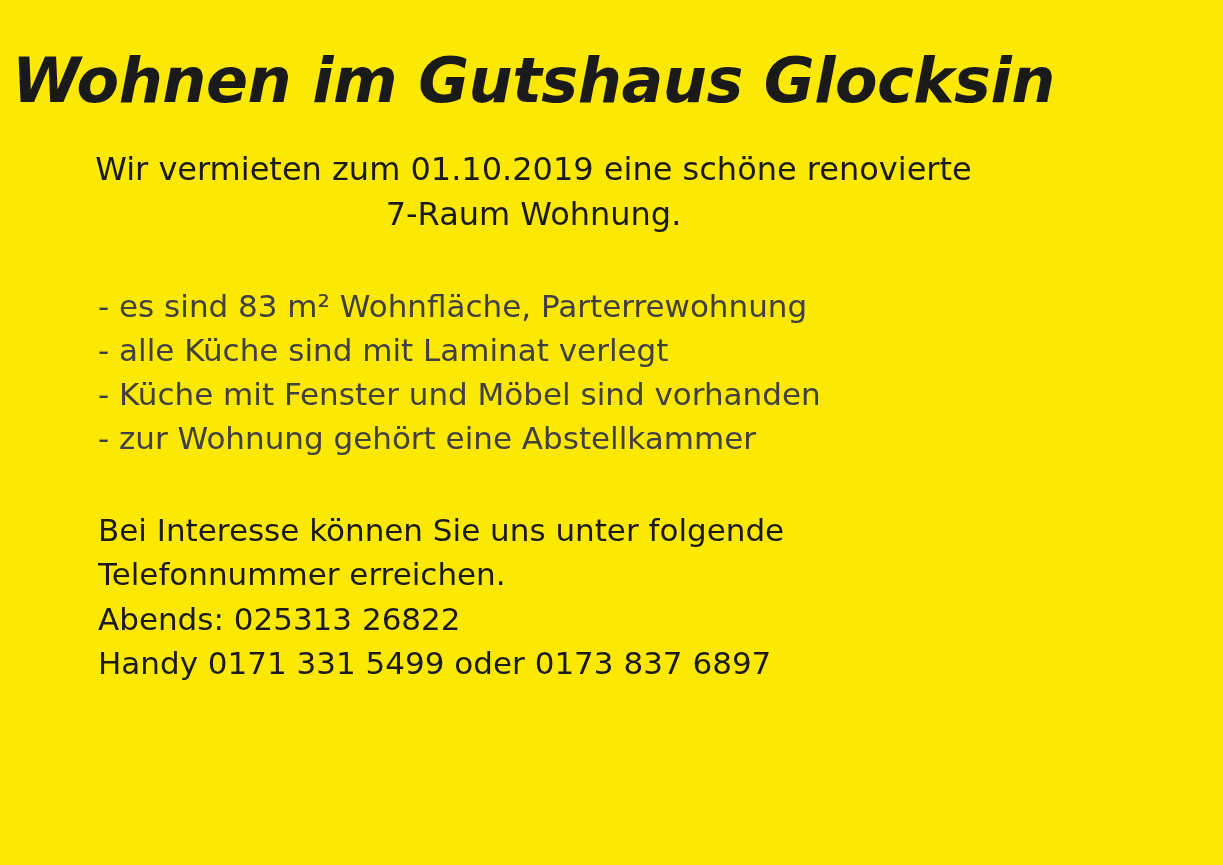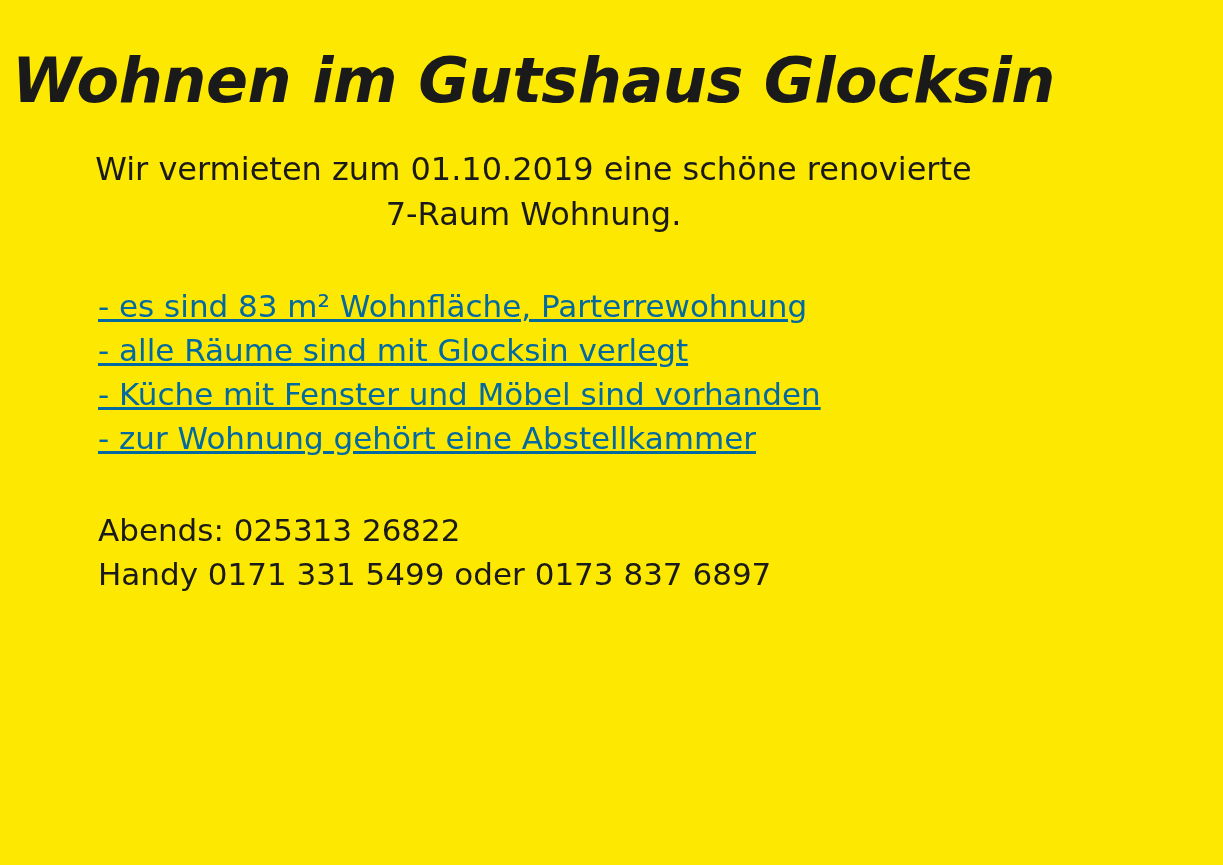--- a/index.html
+++ b/index.html
@@ -45,23 +45,22 @@
   .bullets {
     margin: 0;
     padding: 0;
     list-style: none;
     padding-left: 98px;
     padding-top: 46px;
   }
   .bullets li {
     font-size: 31px;
     line-height: 1.42;
-    color: #0369a1;
+    color: #404040;
     white-space: nowrap;
-    text-decoration: underline;
   }
   .contact {
     padding-left: 98px;
     padding-top: 48px;
     font-size: 31px;
     line-height: 1.43;
     color: #1a1a1a;
   }
   .contact .line {
     display: block;
@@ -79,23 +78,24 @@
 
   <h1 class="title">Wohnen im Gutshaus Glocksin</h1>
 
   <p class="intro">
     <span class="line">Wir vermieten zum 01.10.2019 eine schöne renovierte</span>
     <span class="line">7-Raum Wohnung.</span>
   </p>
 
   <ul class="bullets">
     <li>- es sind 83 m² Wohnfläche, Parterrewohnung</li>
-    <li>- alle Räume sind mit Glocksin verlegt</li>
+    <li>- alle Küche sind mit Laminat verlegt</li>
     <li>- Küche mit Fenster und Möbel sind vorhanden</li>
     <li>- zur Wohnung gehört eine Abstellkammer</li>
   </ul>
 
   <div class="contact">
+    <span class="line wrap">Bei Interesse können Sie uns unter folgende Telefonnummer erreichen.</span>
     <span class="line">Abends: 025313  26822</span>
     <span class="line">Handy    0171  331  5499 oder 0173 837 6897</span>
   </div>
 
 </div>
 
 </body></html>

